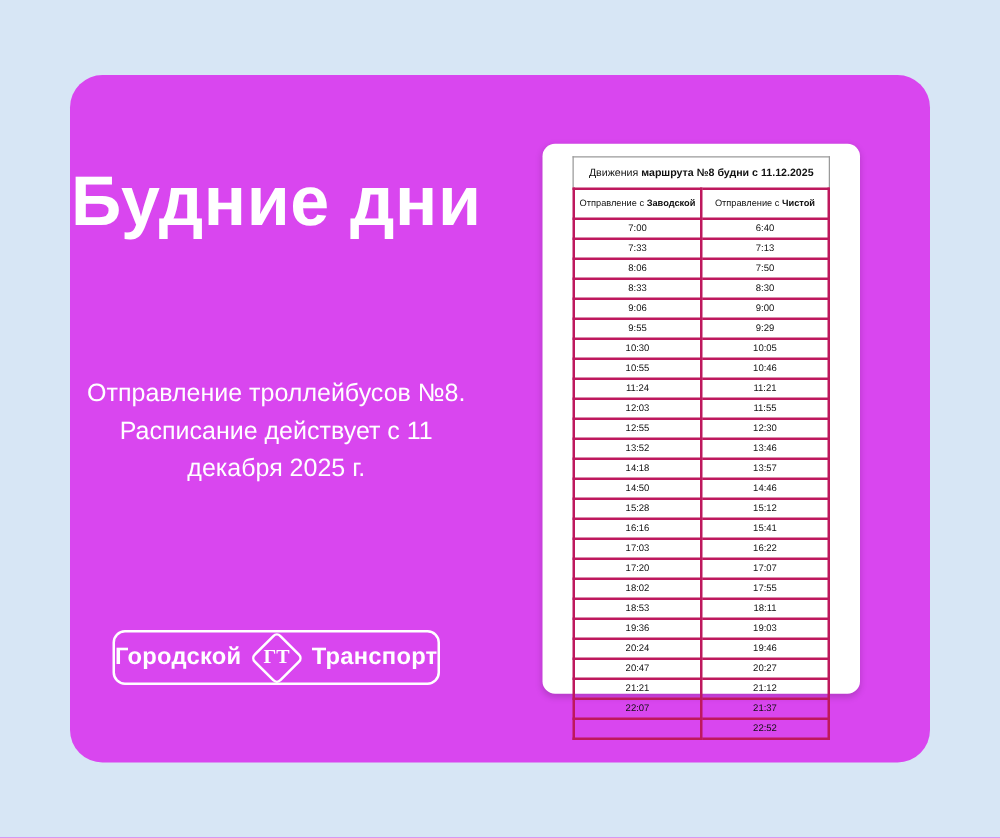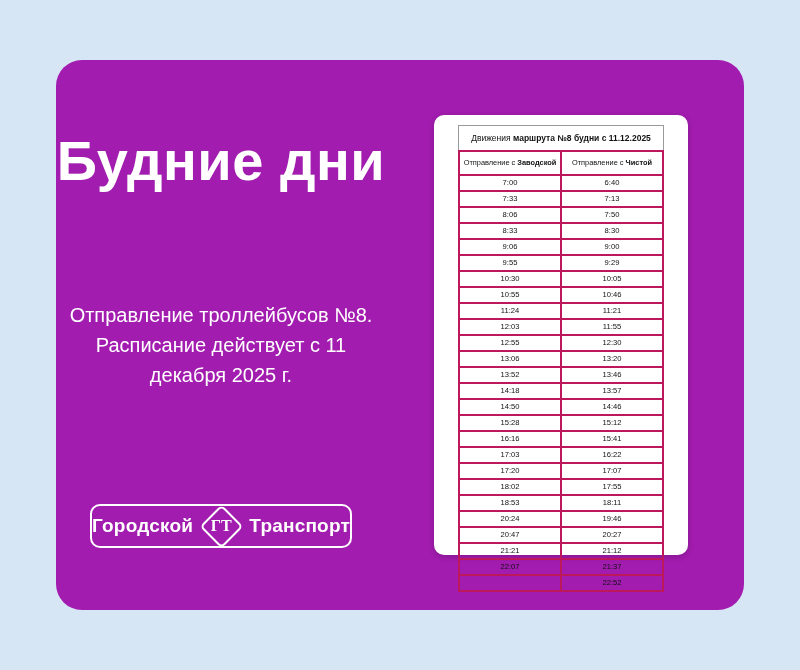--- a/index.html
+++ b/index.html
@@ -12,21 +12,21 @@
     background: #d7e6f5;
     font-family: "Liberation Sans", sans-serif;
     overflow: hidden;
   }
   .card {
     position: absolute;
     left: 56px;
     top: 60px;
     width: 688px;
     height: 550px;
-    background: #a21caf;
+    background: #d946ef;
     border-radius: 26px;
     box-sizing: border-box;
   }
   .left-panel {
     position: absolute;
     left: 0;
     top: 0;
     width: 330px;
     height: 100%;
     color: #ffffff;
@@ -212,24 +212,20 @@
           </tr>
           <tr>
             <td>12:03</td>
             <td>11:55</td>
           </tr>
           <tr>
             <td>12:55</td>
             <td>12:30</td>
           </tr>
           <tr>
-            <td>13:06</td>
-            <td>13:20</td>
-          </tr>
-          <tr>
             <td>13:52</td>
             <td>13:46</td>
           </tr>
           <tr>
             <td>14:18</td>
             <td>13:57</td>
           </tr>
           <tr>
             <td>14:50</td>
             <td>14:46</td>
@@ -250,20 +246,24 @@
             <td>17:20</td>
             <td>17:07</td>
           </tr>
           <tr>
             <td>18:02</td>
             <td>17:55</td>
           </tr>
           <tr>
             <td>18:53</td>
             <td>18:11</td>
+          </tr>
+          <tr>
+            <td>19:36</td>
+            <td>19:03</td>
           </tr>
           <tr>
             <td>20:24</td>
             <td>19:46</td>
           </tr>
           <tr>
             <td>20:47</td>
             <td>20:27</td>
           </tr>
           <tr>

